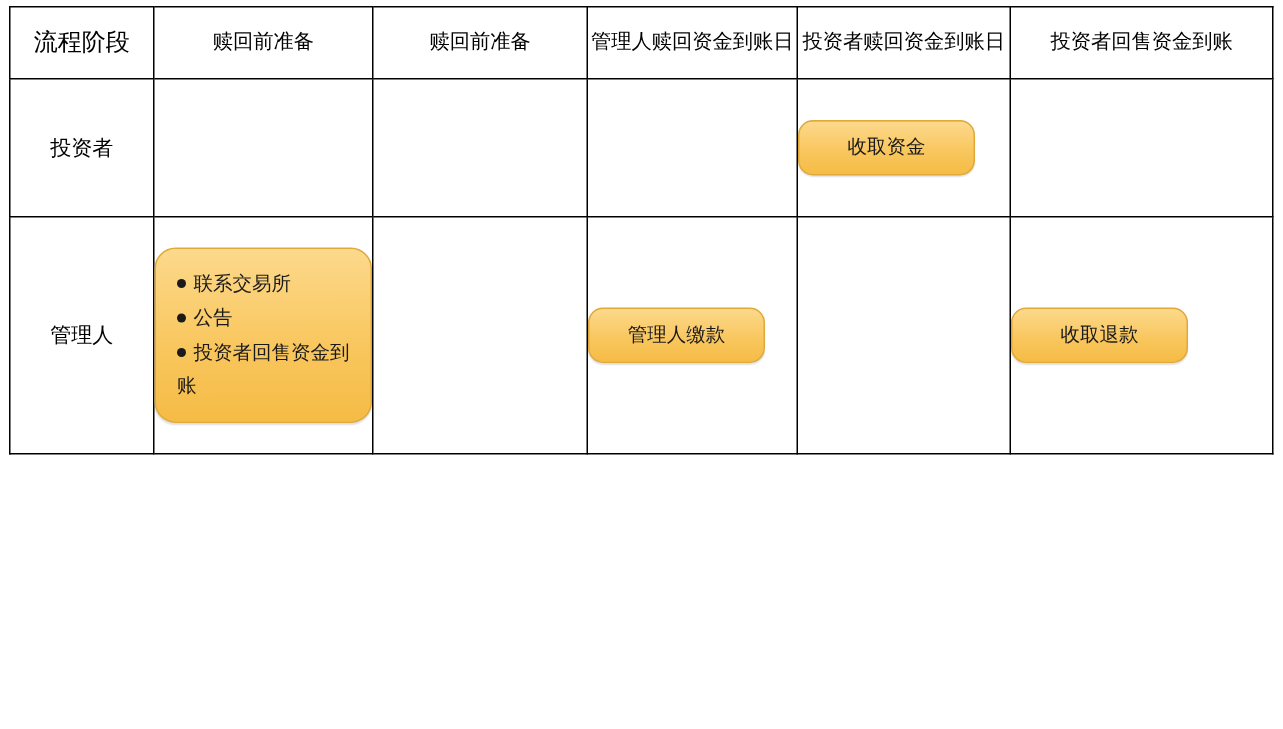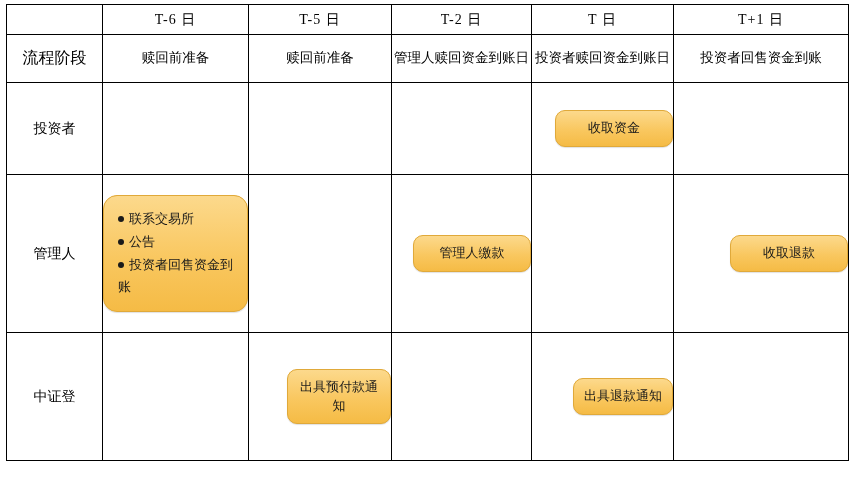--- a/index.html
+++ b/index.html
@@ -90,48 +90,40 @@
     background: #1a1a1a;
     border-radius: 50%;
     margin-right: 5px;
     vertical-align: middle;
     position: relative;
     top: -1px;
   }
   .cellflex {
     display: flex;
     align-items: center;
-    justify-content: flex-end;
+    justify-content: flex-start;
     height: 100%;
   }
   .empty { }
 </style>
 </head>
 <body>
 
 <div class="sheet">
   <table class="grid">
     <colgroup>
       <col style="width:96px">
       <col style="width:146px">
       <col style="width:143px">
       <col style="width:140px">
       <col style="width:142px">
       <col style="width:175px">
     </colgroup>
     <tbody>
 
-      <tr style="height:30px;">
-        <td class="corner"></td>
-        <td class="hdr-date">T-6 日</td>
-        <td class="hdr-date">T-5 日</td>
-        <td class="hdr-date">T-2 日</td>
-        <td class="hdr-date">T 日</td>
-        <td class="hdr-date">T+1 日</td>
-      </tr>
 
       <tr style="height:48px;">
         <td class="hdr-stage">流程阶段</td>
         <td class="phase-text">赎回前准备</td>
         <td class="phase-text">赎回前准备</td>
         <td class="phase-text">管理人赎回资金到账日</td>
         <td class="phase-text">投资者赎回资金到账日</td>
         <td class="phase-text">投资者回售资金到账</td>
       </tr>
 
@@ -178,37 +170,15 @@
         <td>
             <div class="cellflex empty"></div>
           </td>
         <td>
           <div class="cellflex">
             <span class="box wide">收取退款</span>
           </div>
         </td>
       </tr>
 
-      <tr style="height:128px;">
-        <td class="rowlabel">中证登</td>
-        <td>
-            <div class="cellflex empty"></div>
-          </td>
-        <td>
-          <div class="cellflex">
-            <span class="box" style="max-width:104px;">出具预付款通知</span>
-          </div>
-        </td>
-        <td>
-            <div class="cellflex empty"></div>
-          </td>
-        <td>
-          <div class="cellflex">
-            <span class="box" style="max-width:104px;">出具退款通知</span>
-          </div>
-        </td>
-        <td>
-            <div class="cellflex empty"></div>
-          </td>
-      </tr>
     </tbody>
   </table>
 </div>
 
 </body></html>

